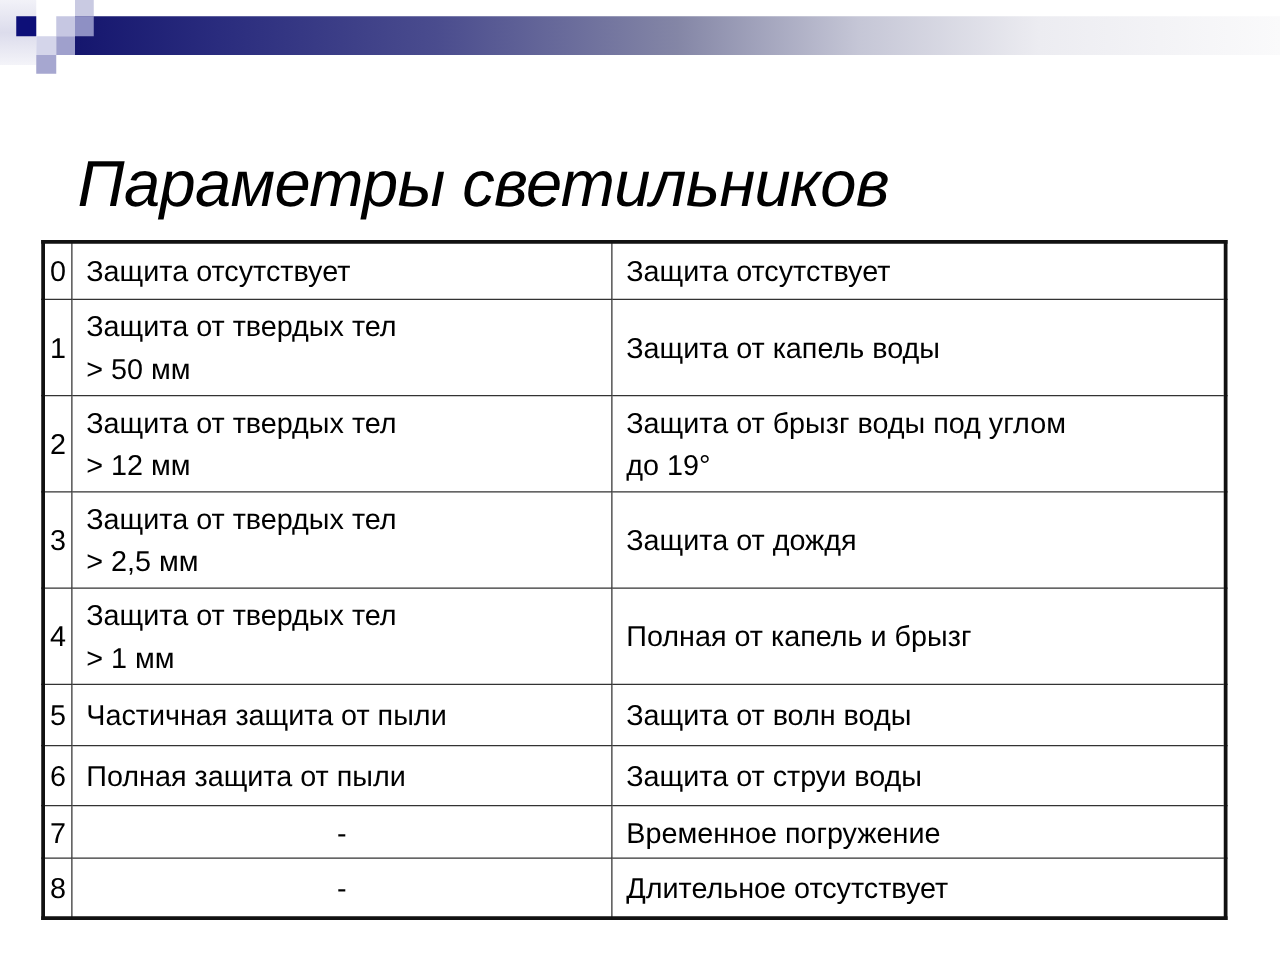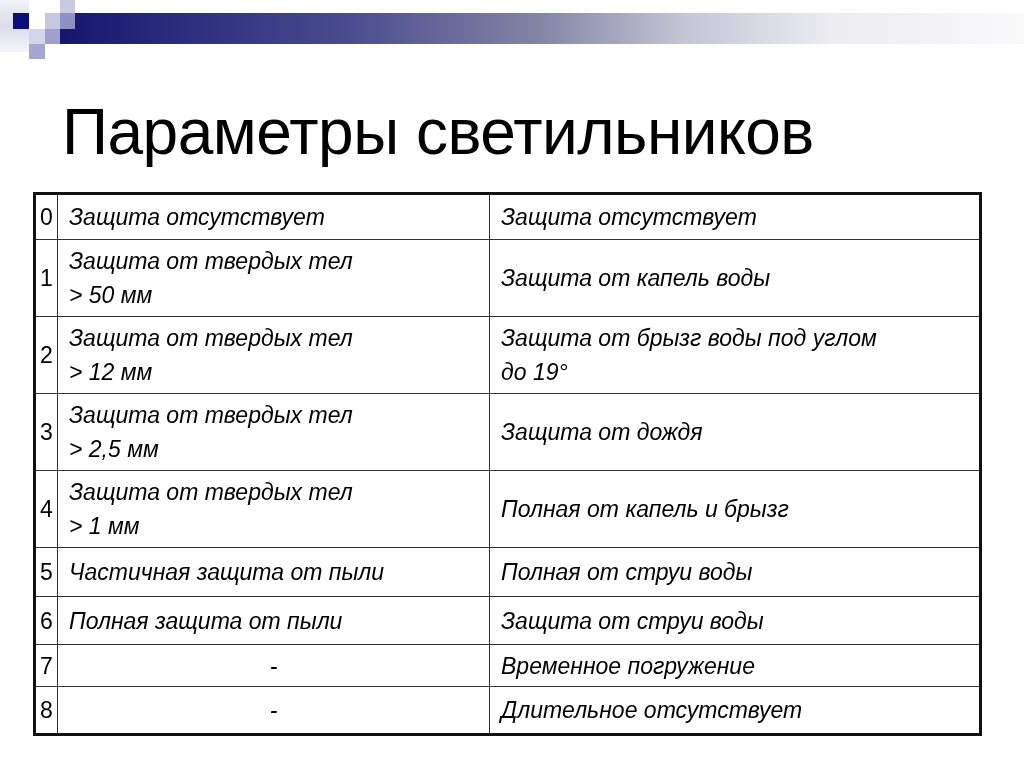--- a/index.html
+++ b/index.html
@@ -22,25 +22,26 @@
       width: 964px;
       height: 31px;
       background: linear-gradient(to right, #15166e 0%, #2a2c7e 12%, #4a4c8e 30%, #8486a6 50%, #c5c6d6 65%, #ececf1 80%, #fafafb 100%);
     }
     .deco-square {
       position: absolute;
     }
     .slide-title {
       position: absolute;
       left: 62px;
-      top: 92px;
-      font-size: 64px;
+      top: 108px;
+      font-size: 52px;
       line-height: 80px;
       white-space: nowrap;
       letter-spacing: -0.5px;
+      font-style: italic;
     }
     table.ip-table {
       position: absolute;
       left: 33px;
       top: 192px;
       width: 949px;
       border-collapse: collapse;
       border: 3px solid #111;
       font-size: 23px;
       line-height: 34px;
@@ -57,21 +58,21 @@
     }
     td.col-a { width: 409px; }
     td.col-b { width: auto; }
     td.dash { text-align: center; }
     tr.r0 td { height: 44px; }
     tr.r1 td, tr.r2 td, tr.r3 td, tr.r4 td { height: 76px; }
     tr.r5 td { height: 48px; }
     tr.r6 td { height: 47px; }
     tr.r7 td { height: 41px; }
     tr.r8 td { height: 46px; }
-    .cell-line { display: block; font-style: italic; }
+    .cell-line { display: block; }
   </style>
 </head>
 <body>
 
 <div class="header-band"></div>
 
 <div class="deco-square" style="left:0;top:0;width:29px;height:52px;background:linear-gradient(to bottom,#f2f2f8,#dcdcec,#f4f4f9);"></div>
 <div class="deco-square" style="left:60px;top:0;width:15px;height:13px;background:#c9cae2;"></div>
 <div class="deco-square" style="left:13px;top:13px;width:16px;height:16px;background:#0d0f78;"></div>
 <div class="deco-square" style="left:45px;top:13px;width:15px;height:16px;background:#c6c7e2;"></div>
@@ -133,21 +134,21 @@
       <td class="col-b">
         <span class="cell-line">Полная от капель и брызг</span>
       </td>
     </tr>
     <tr class="r5">
       <td class="num">5</td>
       <td class="col-a">
         <span class="cell-line">Частичная защита от пыли</span>
       </td>
       <td class="col-b">
-        <span class="cell-line">Полная от струи воды</span>
+        <span class="cell-line">Защита от волн воды</span>
       </td>
     </tr>
     <tr class="r6">
       <td class="num">6</td>
       <td class="col-a">
         <span class="cell-line">Полная защита от пыли</span>
       </td>
       <td class="col-b">
         <span class="cell-line">Защита от струи воды</span>
       </td>

